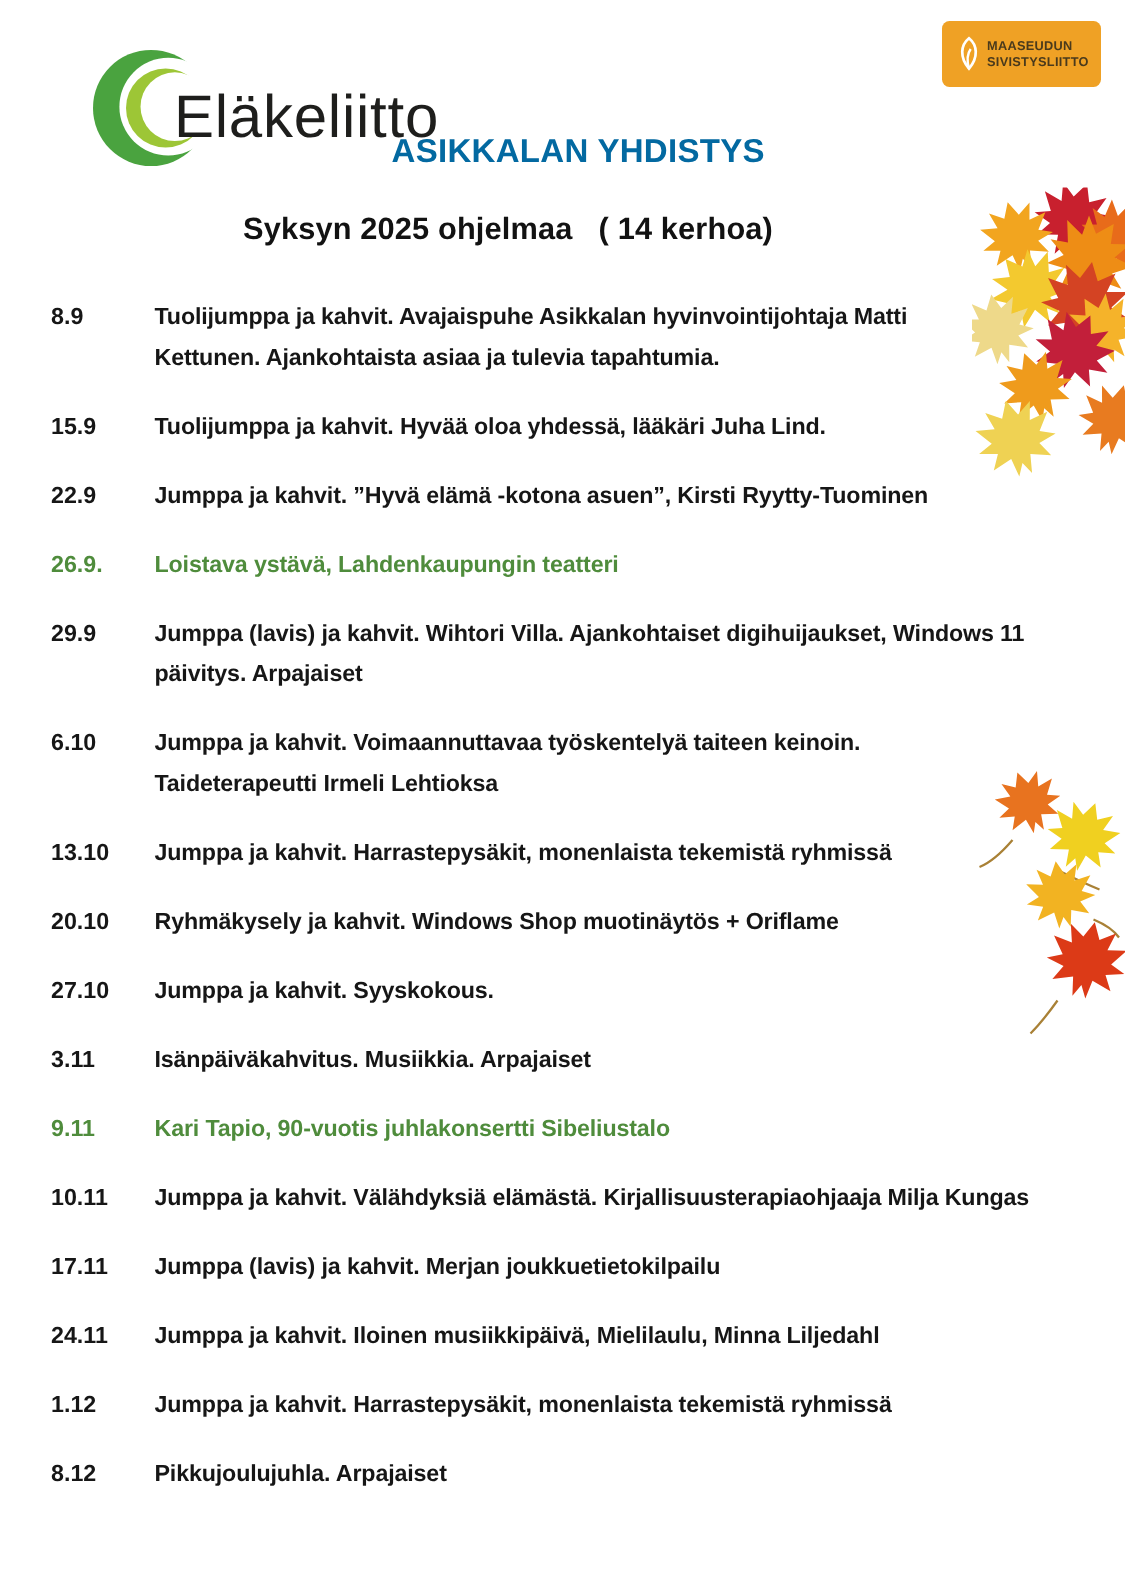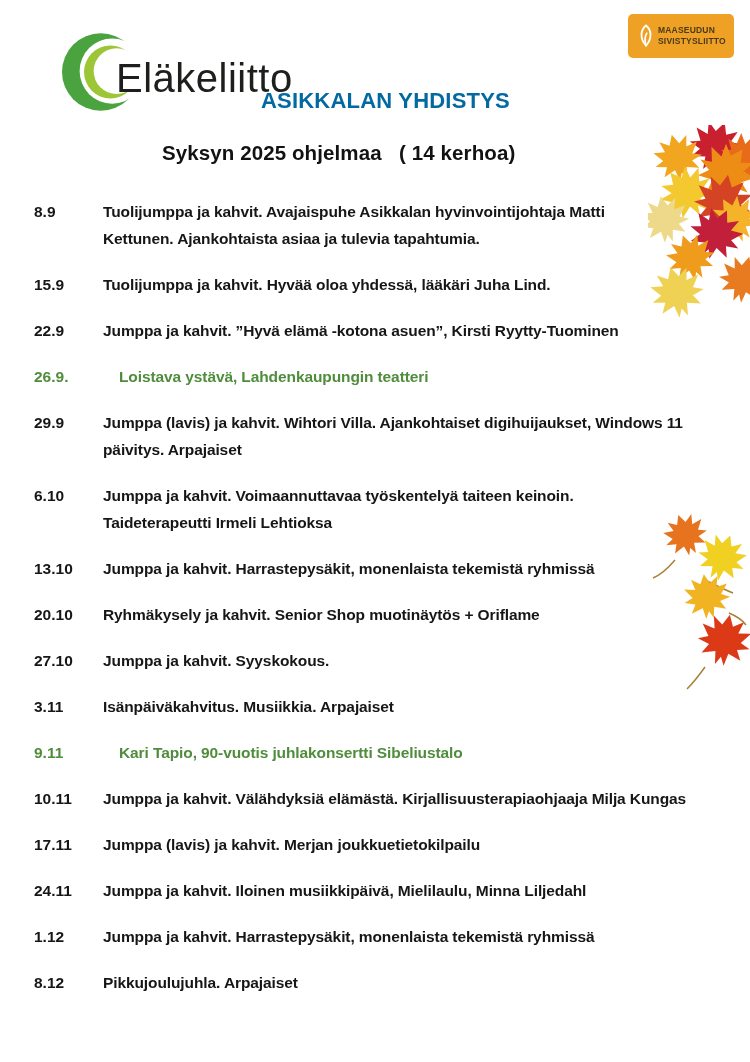--- a/index.html
+++ b/index.html
@@ -56,21 +56,21 @@
   .event-row { display: flex; margin-bottom: 19px; }
   .event-date {
     flex: none; width: 56px; text-align: left;
     font-size: 15.5px; font-weight: bold; line-height: 27px;
   }
   .event-text {
     margin-left: 13px; max-width: 648px;
     font-size: 15.5px; font-weight: bold; line-height: 27px;
     white-space: pre-line; letter-spacing: -0.1px;
   }
-  .event-row.green { color: var(--highlight-green, #4f8c3c); gap: 16px; }
+  .event-row.green { color: var(--highlight-green, #4f8c3c); }
 
   
   .leaf-cluster-top { position: absolute; left: 648px; top: 125px; }
   .leaf-scatter-mid { position: absolute; left: 645px; top: 505px; }
 </style>
 </head>
 <body>
 
 <svg width="0" height="0" style="position:absolute" aria-hidden="true">
   <defs>
@@ -139,21 +139,21 @@
 Taideterapeutti Irmeli Lehtioksa</span>
     </div>
 
     <div class="event-row">
       <span class="event-date">13.10</span>
       <span class="event-text">Jumppa ja kahvit. Harrastepysäkit, monenlaista tekemistä ryhmissä</span>
     </div>
 
     <div class="event-row">
       <span class="event-date">20.10</span>
-      <span class="event-text">Ryhmäkysely ja kahvit. Senior Shop muotinäytös + Oriflame</span>
+      <span class="event-text">Ryhmäkysely ja kahvit. Windows Shop muotinäytös + Oriflame</span>
     </div>
 
     <div class="event-row">
       <span class="event-date">27.10</span>
       <span class="event-text">Jumppa ja kahvit. Syyskokous.</span>
     </div>
 
     <div class="event-row">
       <span class="event-date">3.11</span>
       <span class="event-text">Isänpäiväkahvitus. Musiikkia. Arpajaiset</span>

